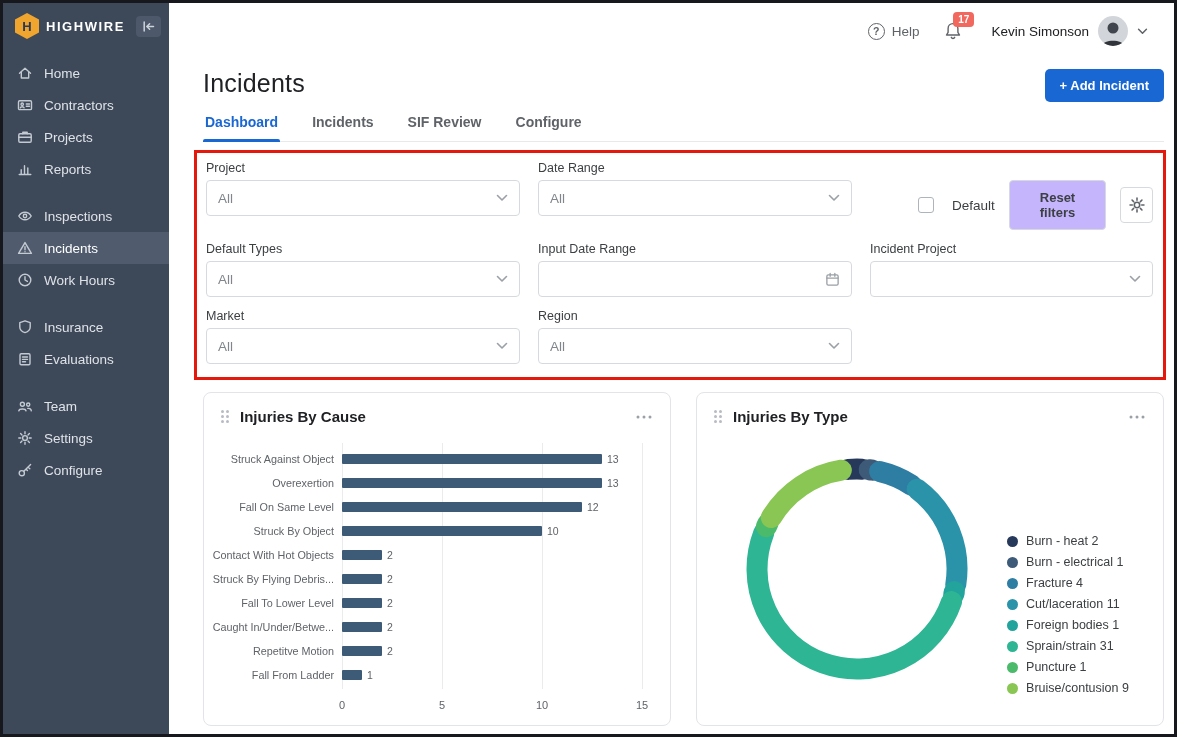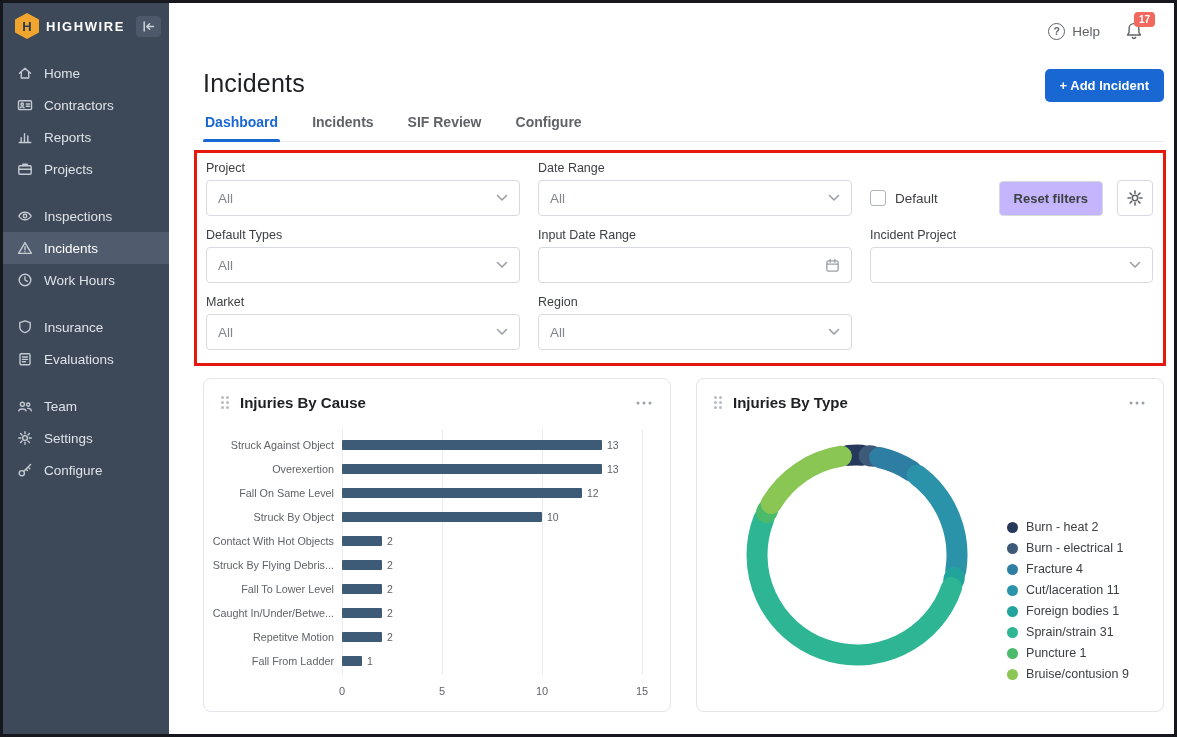--- a/index.html
+++ b/index.html
@@ -59,21 +59,21 @@
   .filters-outline { border:3px solid #3b82f6; margin:8px -2px 0 -9px; padding:8px 10px 13px 9px; }
   .f-grid { display:grid; grid-template-columns:314px 314px 1fr; column-gap:18px; row-gap:12px; }
   .f-label { display:block; font-size:12.5px; color:#3c4043; margin-bottom:4px; height:15px; }
   .select, .dateinput { height:36px; border:1px solid #d6dade; border-radius:4px; background:#fff;
             display:flex; align-items:center; padding:0 11px; cursor:pointer; }
   .sel-val { flex:1; font-size:13.5px; color:#80868b; }
   .sel-chev, .cal-ic { display:flex; flex:none; }
   .dateinput input { flex:1; border:none; outline:none; font-size:13.5px; color:#3c4043;
             font-family:"Liberation Sans",sans-serif; min-width:0; }
   .f-actions { display:flex; align-items:center; gap:14px; padding-top:19px; }
-  .cb { display:flex; align-items:center; gap:9px; font-size:13.5px; color:#3c4043; cursor:pointer; }
+  .cb { display:flex; align-items:center; gap:18px; font-size:13.5px; color:#3c4043; cursor:pointer;margin-left:48px; }
   .cb-box { width:16px; height:16px; border:1.5px solid #aeb4bb; border-radius:3px; background:#fff; flex:none; }
   .reset-btn { margin-left:auto; border:1px solid #d6dade; background:#c4b5fd; border-radius:4px;
                padding:9px 14px; font-size:13px; font-weight:600; color:#3c4043; cursor:pointer;
                font-family:"Liberation Sans",sans-serif; }
   .gear-btn { width:36px; height:36px; border:1px solid #d6dade; background:#fff; border-radius:4px;
               display:flex; align-items:center; justify-content:center; color:#5f6368; cursor:pointer; }
 
   
   .cards { display:flex; gap:25px; margin-top:12px; align-items:stretch; }
   .card { flex:1; border:1px solid #e2e4e8; border-radius:8px; background:#fff; padding-bottom:8px; min-width:0; }
@@ -143,38 +143,38 @@
                 <path d="M9.3 7h3.2M9.3 9.2h3.2"></path>
               </g>
             </svg>
           </span>
           <span class="nav-label">Contractors</span>
         </div>
         <div class="nav-item">
           <span class="nav-icon">
             <svg viewBox="0 0 16 16">
               <g fill="none" stroke="currentColor" stroke-width="1.4" stroke-linecap="round" stroke-linejoin="round">
-                <path d="M2.2 13.5h11.6"></path>
-                <path d="M4.2 13V8.8M7.5 13V4.8M10.8 13V7"></path>
-              </g>
-            </svg>
-          </span>
-          <span class="nav-label">Reports</span>
-        </div>
-        <div class="nav-item">
-          <span class="nav-icon">
-            <svg viewBox="0 0 16 16">
-              <g fill="none" stroke="currentColor" stroke-width="1.4" stroke-linecap="round" stroke-linejoin="round">
                 <rect x="1.8" y="4.8" width="12.4" height="8.4" rx="1.2"></rect>
                 <path d="M5.8 4.8V3.2h4.4v1.6"></path>
                 <path d="M1.8 8.2h12.4"></path>
               </g>
             </svg>
           </span>
           <span class="nav-label">Projects</span>
+        </div>
+        <div class="nav-item">
+          <span class="nav-icon">
+            <svg viewBox="0 0 16 16">
+              <g fill="none" stroke="currentColor" stroke-width="1.4" stroke-linecap="round" stroke-linejoin="round">
+                <path d="M2.2 13.5h11.6"></path>
+                <path d="M4.2 13V8.8M7.5 13V4.8M10.8 13V7"></path>
+              </g>
+            </svg>
+          </span>
+          <span class="nav-label">Reports</span>
         </div>
         <div class="nav-item gap">
           <span class="nav-icon">
             <svg viewBox="0 0 16 16">
               <g fill="none" stroke="currentColor" stroke-width="1.4" stroke-linecap="round" stroke-linejoin="round">
                 <path d="M1.8 8s2.3-3.8 6.2-3.8S14.2 8 14.2 8s-2.3 3.8-6.2 3.8S1.8 8 1.8 8z"></path>
                 <circle cx="8" cy="8" r="1.7"></circle>
               </g>
             </svg>
           </span>
@@ -270,20 +270,33 @@
         <span>Help</span>
       </div>
       <div class="bell-wrap">
         <svg width="20" height="20" viewBox="0 0 20 20">
             <g fill="none" stroke="#5f6368" stroke-width="1.4" stroke-linecap="round" stroke-linejoin="round">
               <path d="M10 2.6c-2.9 0-4.9 2.1-4.9 4.9v3.9L3.5 14h13l-1.6-2.6V7.5c0-2.8-2-4.9-4.9-4.9z"></path>
               <path d="M8.3 16.3a1.8 1.8 0 0 0 3.4 0"></path>
             </g>
           </svg>
         <span class="badge">17</span>
+      </div>
+      <div class="user">
+        <span>Kevin Simonson</span>
+        <span class="avatar">
+          <svg viewBox="0 0 30 30" width="30" height="30">
+              <rect width="30" height="30" fill="#d2d5d9"></rect>
+              <circle cx="15" cy="12" r="5.5" fill="#41464e"></circle>
+              <path d="M4 30c1-7 21-7 22 0z" fill="#31353b"></path>
+            </svg>
+        </span>
+        <svg width="11" height="7" viewBox="0 0 12 8">
+            <path d="M1.5 1.5 6 6l4.5-4.5" fill="none" stroke="#5f6368" stroke-width="1.7" stroke-linecap="round" stroke-linejoin="round"></path>
+          </svg>
       </div>
     </header>
 
     <div class="content">
 
       <div class="page-head">
         <h1 class="page-title">Incidents</h1>
         <button class="add-btn">+ Add Incident</button>
       </div>
 

